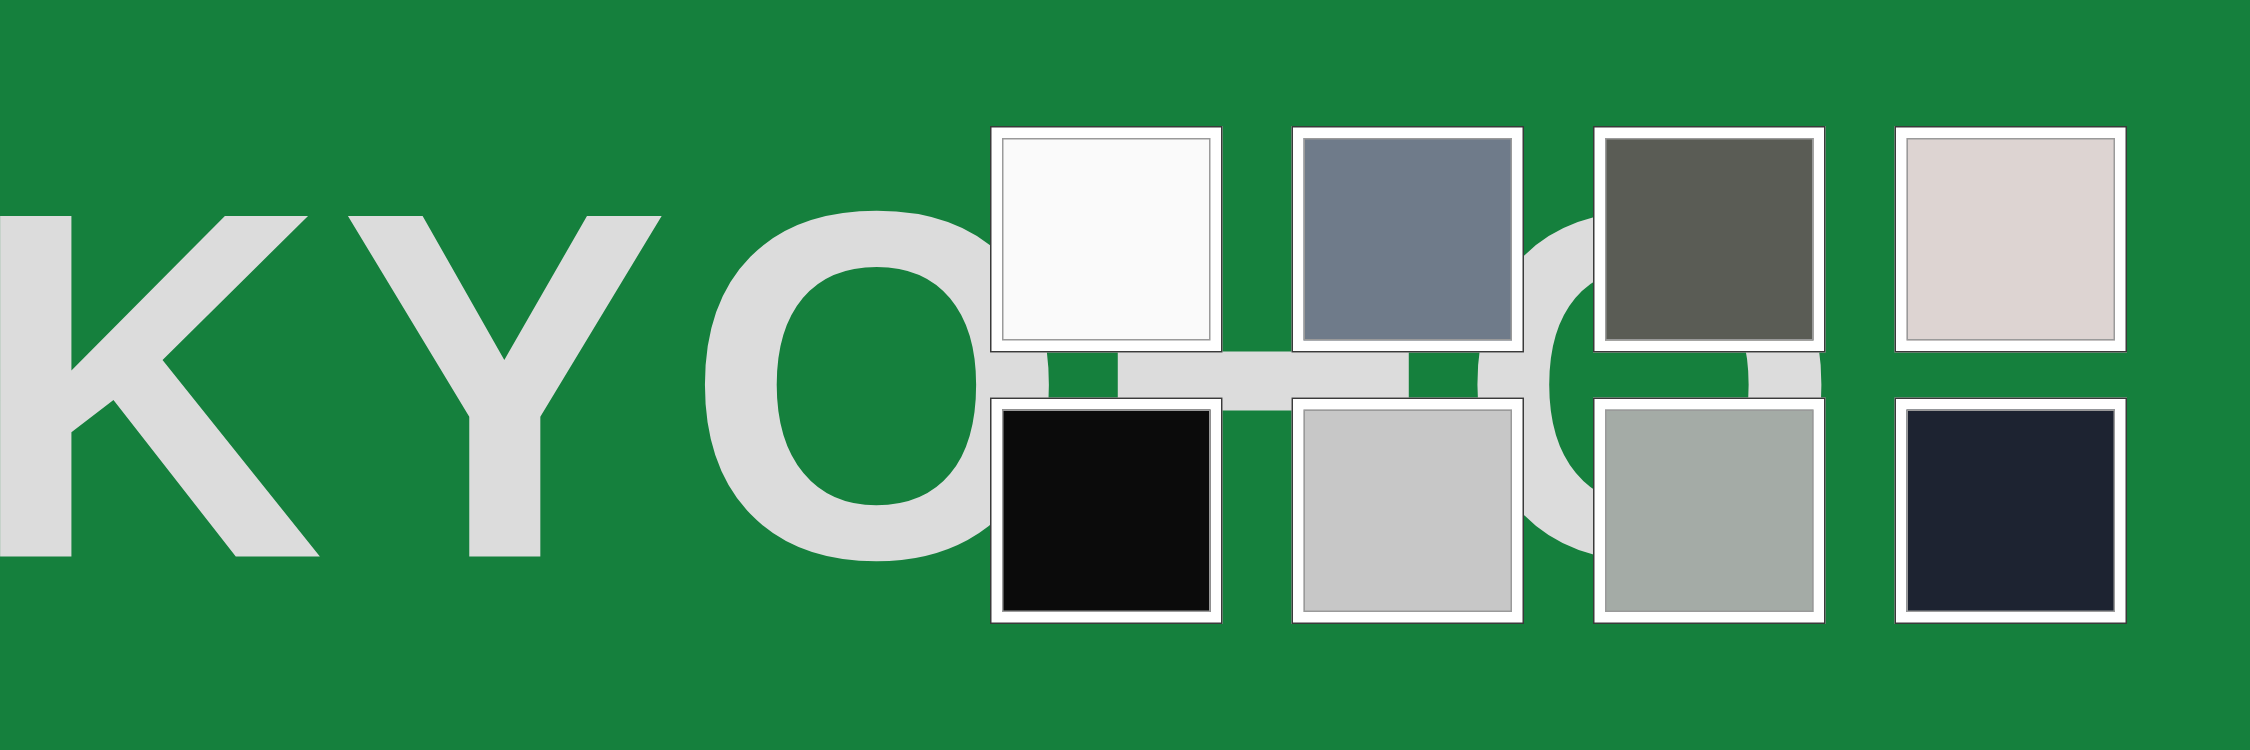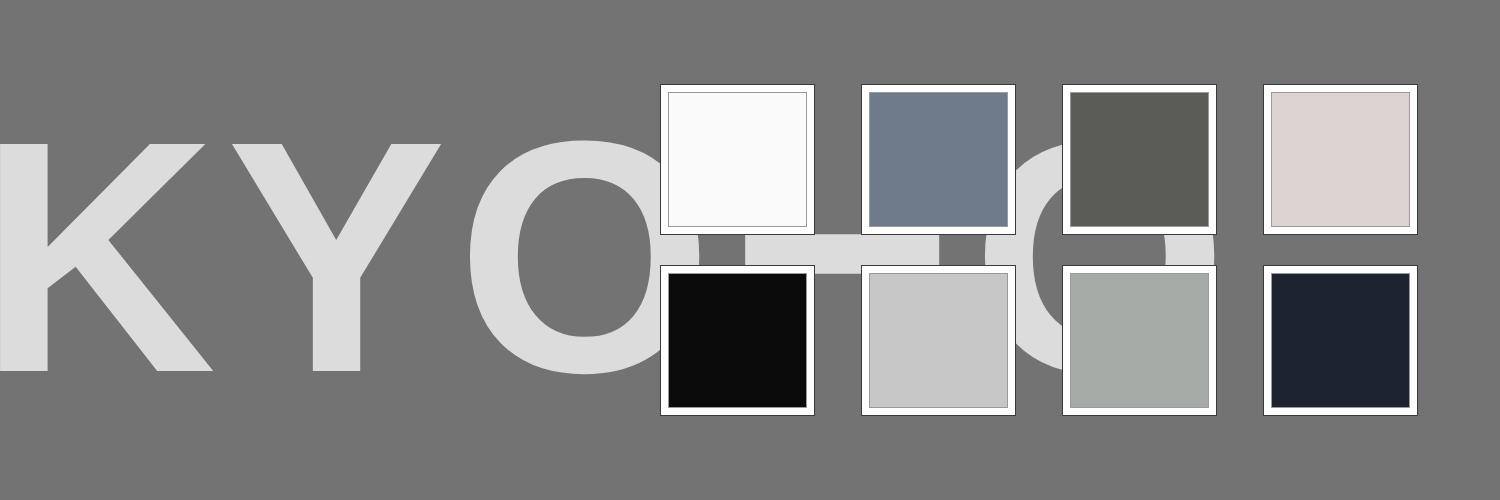--- a/index.html
+++ b/index.html
@@ -96,21 +96,21 @@
   .swatch-fill {
     box-sizing: border-box;
     width: 100%;
     height: 100%;
     border: 1px solid #9A9A9A;
   }
 </style>
 </head>
 <body>
 
-<div id="banner" style="background: #737373; text-align: right;">
+<div id="banner" style="background: #15803d; text-align: right;">
 
   <div id="watermark">
     <div id="watermark-text" style="color: rgb(220, 220, 220);">KYOHO</div>
   </div>
 
 
   <div id="swatch-grid" style="grid-template-columns: repeat(4, 155px); grid-template-rows: repeat(2, 151px);">
       <div class="swatch-frame" style="border-color: rgb(58, 58, 58); background: rgb(255, 255, 255);">
         <div class="swatch-fill" style="background: rgb(250, 250, 250); border-color: rgb(154, 154, 154);"></div>
       </div>

